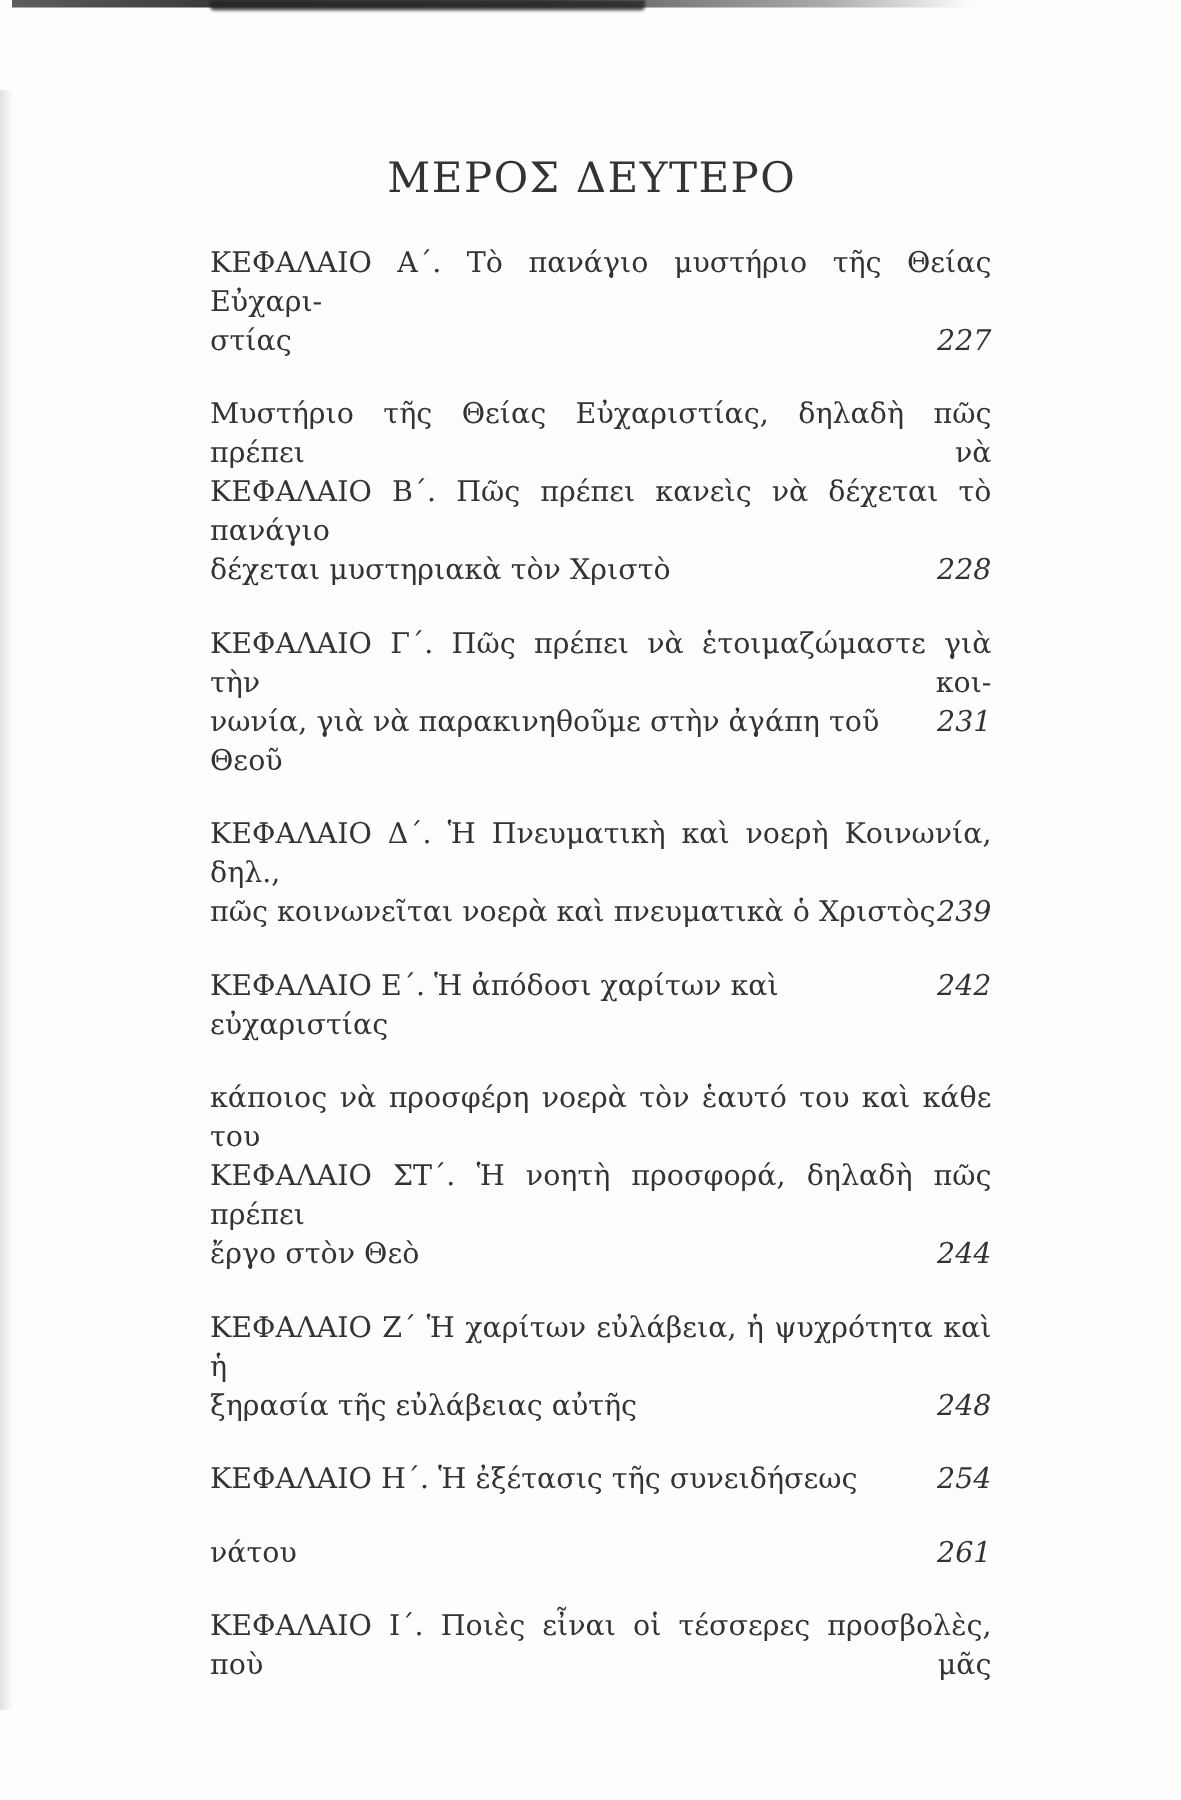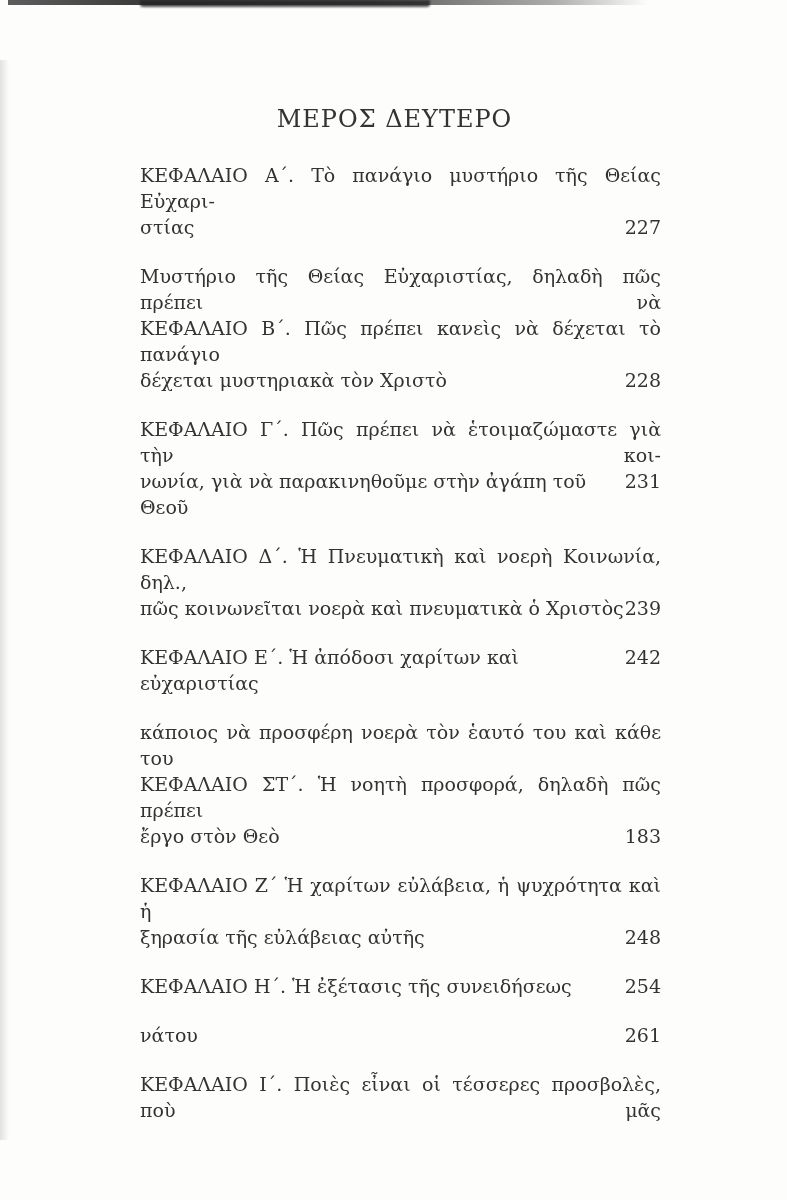--- a/index.html
+++ b/index.html
@@ -44,21 +44,21 @@
     background: linear-gradient(to right, rgba(100,100,100,0.18), rgba(100,100,100,0.0));
   }
   
   .page-content {
     position: relative;
     box-sizing: border-box;
     padding: 104px 126px 0 128px;
   }
   .heading {
     text-align: center;
-    font-size: 24px;
+    font-size: 28px;
     line-height: 30px;
     letter-spacing: 1px;
     margin: 0 0 28px 0;
     font-weight: normal;
   }
   .toc-entries {
     font-size: 19px;
     line-height: 26px;
   }
   .entry {
@@ -73,20 +73,21 @@
     display: flex;
     justify-content: space-between;
     align-items: baseline;
     gap: 0;
   }
   .entry-line.last .line-text {
     flex: 0 1 auto;
   }
   .entry-line.last .page-num {
     flex: 0 0 auto;
+    font-style: italic;
   }
 </style>
 </head>
 <body>
 
 <div class="scan-top-strip"></div>
 <div class="scan-top-blob"></div>
 <div class="scan-left-band"></div>
 
 <div class="page-content">
@@ -130,21 +131,21 @@
           <span class="line-text">ΚΕΦΑΛΑΙΟ Ε΄. Ἡ ἀπόδοσι χαρίτων καὶ εὐχαριστίας</span>
           <span class="page-num">242</span>
         </div>
       </div>
 
   <div class="entry">
         <div class="entry-line justified">κάποιος νὰ προσφέρη νοερὰ τὸν ἑαυτό του καὶ κάθε του</div>
         <div class="entry-line justified">ΚΕΦΑΛΑΙΟ ΣΤ΄. Ἡ νοητὴ προσφορά, δηλαδὴ πῶς πρέπει</div>
         <div class="entry-line last">
           <span class="line-text">ἔργο στὸν Θεὸ</span>
-          <span class="page-num">183</span>
+          <span class="page-num">244</span>
         </div>
       </div>
 
   <div class="entry">
         <div class="entry-line justified">ΚΕΦΑΛΑΙΟ Ζ΄ Ἡ χαρίτων εὐλάβεια, ἡ ψυχρότητα καὶ ἡ</div>
         <div class="entry-line last">
           <span class="line-text">ξηρασία τῆς εὐλάβειας αὐτῆς</span>
           <span class="page-num">248</span>
         </div>
       </div>

